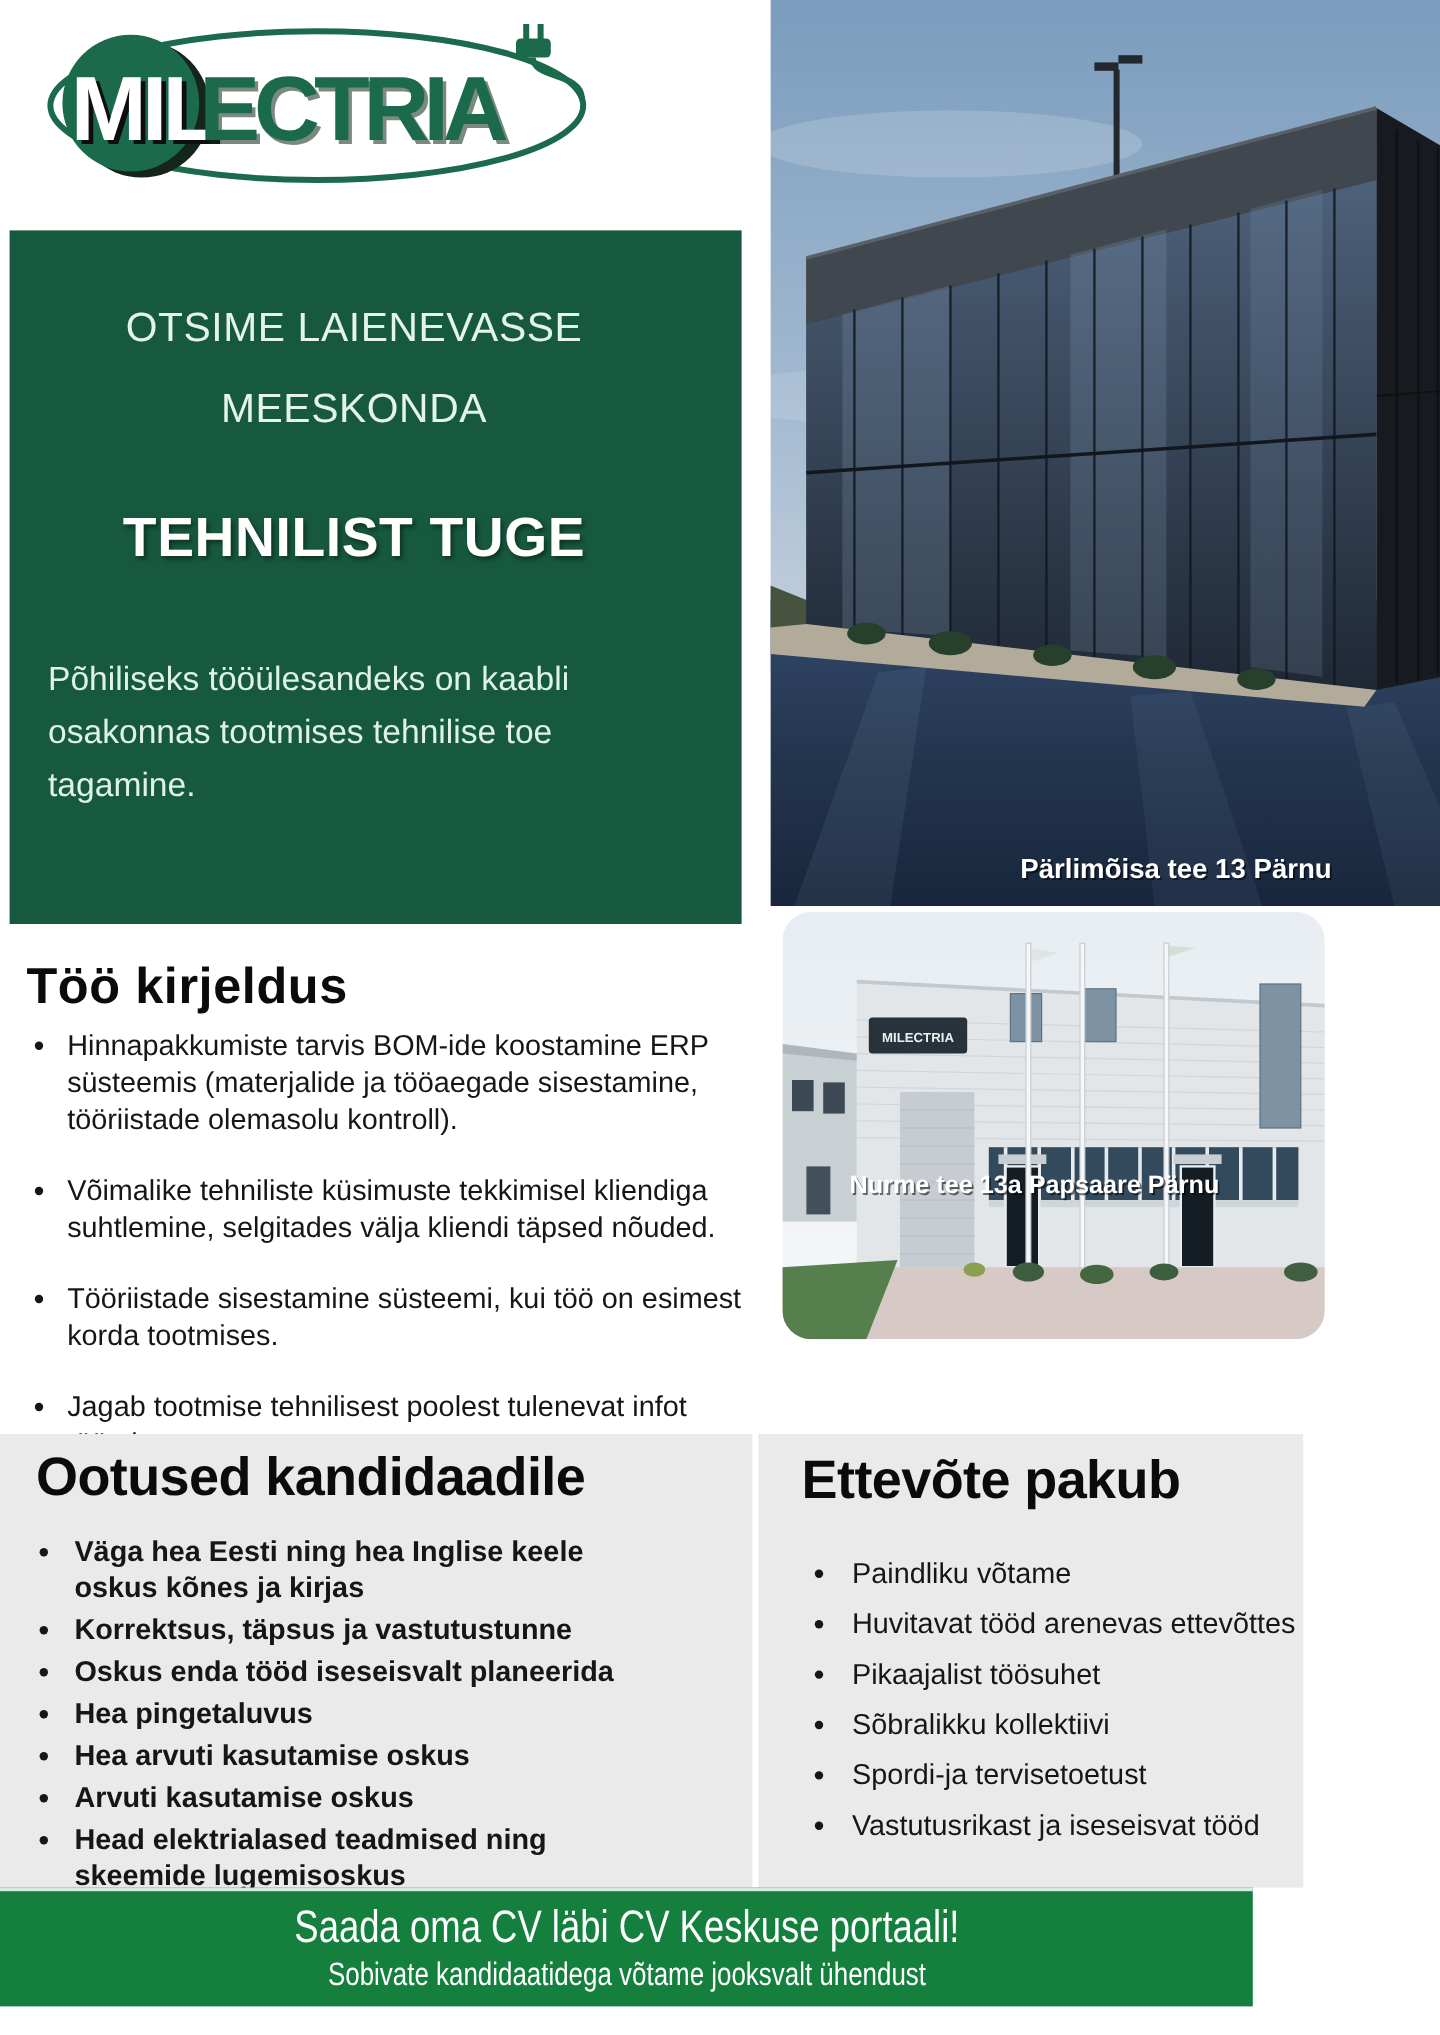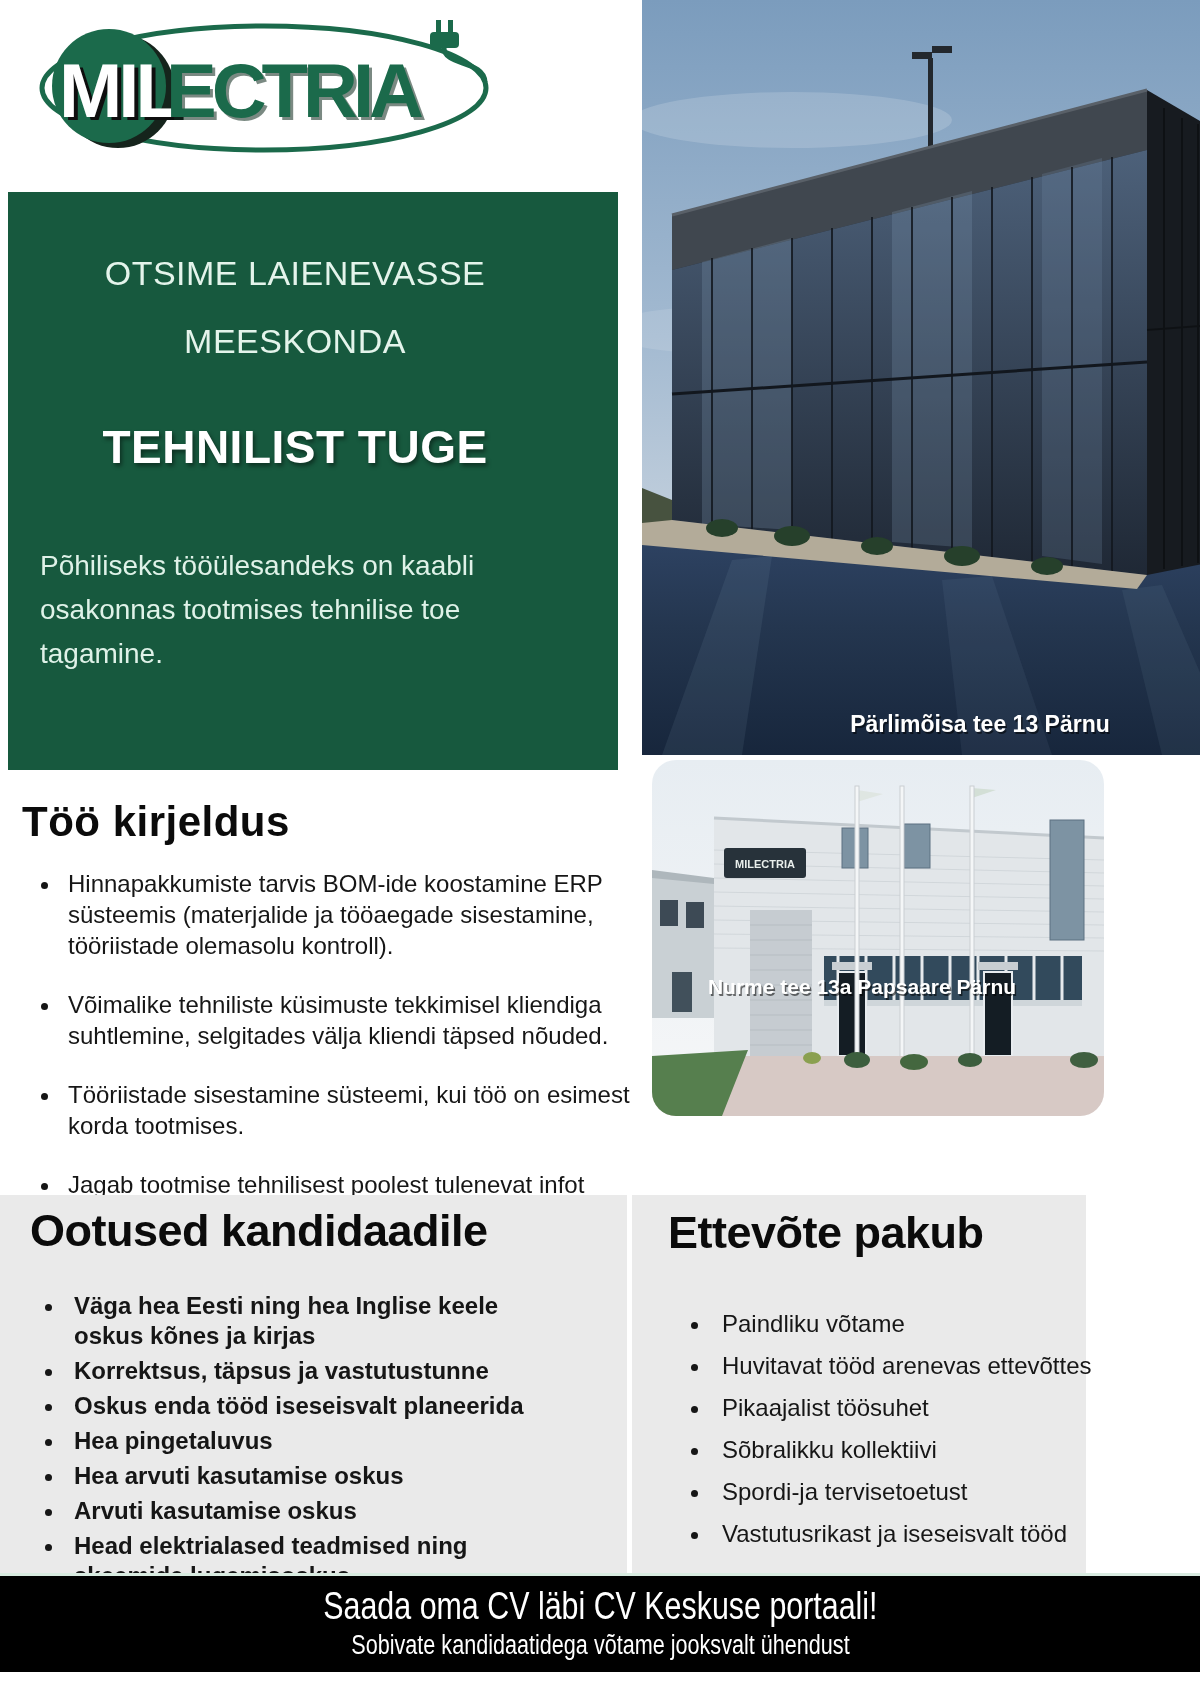--- a/index.html
+++ b/index.html
@@ -26,42 +26,42 @@
   
   .photo-top{position:absolute;left:630px;top:0;width:570px;height:755px;margin:0;padding-left:12px;}
   .photo-top svg{width:100%;height:100%;display:block;}
   .photo-bottom{position:absolute;left:652px;top:760px;width:452px;height:356px;margin:0;}
   .photo-bottom svg{width:100%;height:100%;display:block;border-radius:24px;}
   .caption{font-weight:bold;}
 
   
   .job-heading{position:absolute;left:22px;top:798px;margin:0;font-size:42px;
                font-weight:bold;color:#0b0b0b;letter-spacing:.5px;}
-  ul.bullets{list-style:disc;margin:12px;color:#161616;}
+  ul.bullets{list-style:disc;margin:0;color:#161616;}
   .job-list{position:absolute;left:28px;top:856px;width:600px;padding:0 0 0 22px;
             font-size:24px;line-height:31px;}
   .job-list li{margin-bottom:28px;padding-left:6px;}
 
   
   .panel{position:absolute;top:1195px;height:378px;background:#EAEAEA;}
   .panel-left{left:0;width:627px;}
   .panel-right{left:632px;width:454px;}
   .panel h2{margin:0;position:absolute;font-weight:bold;color:#0b0b0b;}
   .panel-left h2{left:30px;top:10px;font-size:45px;letter-spacing:-.5px;}
   .panel-right h2{left:36px;top:12px;font-size:45px;letter-spacing:-.5px;}
   .exp-list{position:absolute;left:30px;top:84px;width:500px;padding:0 0 0 24px;
             font-size:24px;line-height:30px;font-weight:bold;}
   .exp-list li{margin-bottom:5px;padding-left:8px;}
   .offers-list{position:absolute;left:44px;top:102px;width:440px;padding:0 0 0 24px;
                font-size:24px;line-height:30px;}
   .offers-list li{margin-bottom:12px;padding-left:10px;}
 
   
-  .footer{position:absolute;left:0;top:1573px;width:1200px;height:99px;
-          background:#000000;border-top:3px solid #D8EBE0;box-sizing:border-box;
+  .footer{position:absolute;left:0;top:1573px;width:1044px;height:99px;
+          background:#15803d;border-top:3px solid #D8EBE0;box-sizing:border-box;
           text-align:center;color:#ffffff;}
   .f1{margin-top:10px;font-size:38px;line-height:40px;}
   .f2{margin-top:5px;font-size:27px;line-height:29px;}
   .condensed{display:inline-block;transform:scaleX(.8);transform-origin:center;
              white-space:nowrap;}
 </style>
 </head>
 <body>
 
 <div id="page">
@@ -285,21 +285,21 @@
   </section>
 
   <section class="panel panel-right">
     <h2>Ettevõte pakub</h2>
     <ul class="bullets offers-list">
         <li>Paindliku võtame</li>
         <li>Huvitavat tööd arenevas ettevõttes</li>
         <li>Pikaajalist töösuhet</li>
         <li>Sõbralikku kollektiivi</li>
         <li>Spordi-ja tervisetoetust</li>
-        <li>Vastutusrikast ja iseseisvalt tööd</li>
+        <li>Vastutusrikast ja iseseisvat tööd</li>
       </ul>
   </section>
 
   <footer class="footer">
     <div class="f1"><span class="condensed">Saada oma CV läbi CV Keskuse portaali!</span></div>
     <div class="f2"><span class="condensed">Sobivate kandidaatidega võtame jooksvalt ühendust</span></div>
   </footer>
 
 </div>
 

